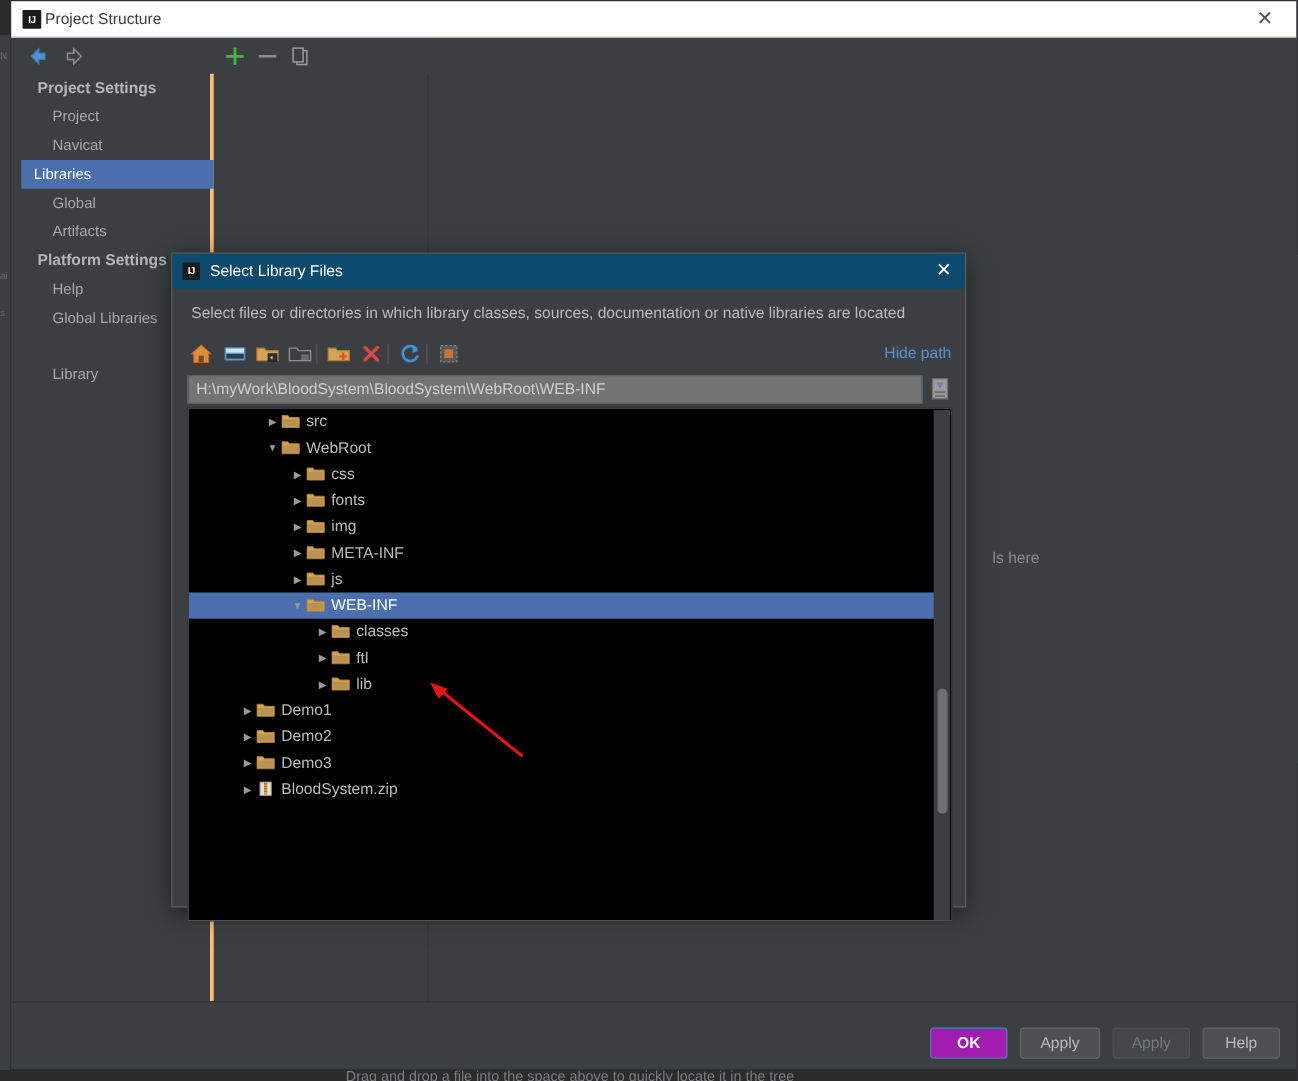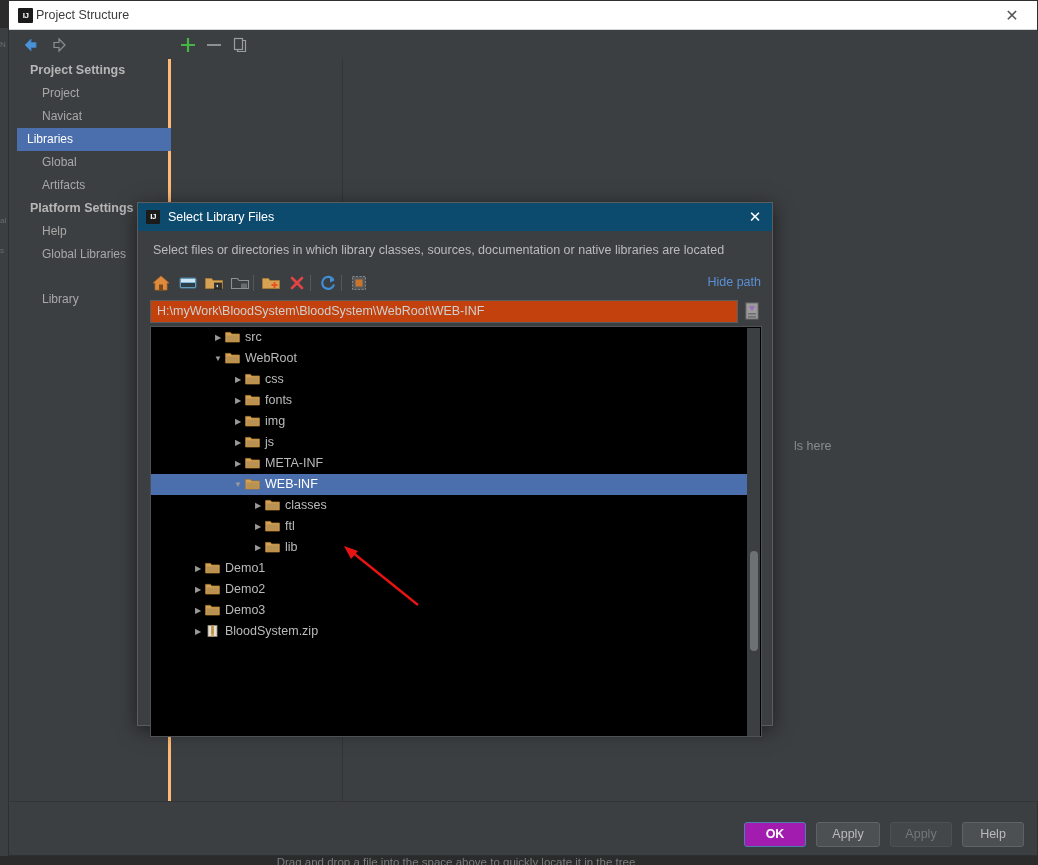--- a/index.html
+++ b/index.html
@@ -180,21 +180,21 @@
     position:absolute;top:4px;width:1px;height:16px;background:#54585a;
   }
   #hide-path{
     position:absolute;right:2px;top:4px;color:#5a8fd6;font-size:12.5px;cursor:pointer;
   }
   #path-row{
     position:absolute;left:12px;top:97px;width:612px;height:23px;
   }
   #path-field{
     position:absolute;left:0;top:0;width:588px;height:23px;
-    background:#c2410c;
+    background:#737373;
     border:1px solid #5a5e60;
     box-sizing:border-box;
     color:#cfcfcf;font-size:12.5px;line-height:21px;
     padding-left:6px;
     white-space:nowrap;overflow:hidden;
   }
   #path-history-btn{
     position:absolute;left:592px;top:0;width:20px;height:23px;cursor:pointer;
   }
   
@@ -414,25 +414,25 @@
               <path d="M0.6 1.4 L5.4 1.4 L6.6 3 L14.4 3 L14.4 11 L0.6 11 Z" fill="#d6a354" stroke="#a87c34" stroke-width="0.8"></path>
               <rect x="1.6" y="4.4" width="11.8" height="5.7" fill="#4d5254" opacity="0.22"></rect>
             </svg></span><span class="tlabel">fonts</span></div>
         <div class="tnode"><span style="display: inline-block; width: 80px;"></span><span class="twist">▶</span><span class="tfolder"><svg width="15" height="12" viewBox="0 0 15 12">
               <path d="M0.6 1.4 L5.4 1.4 L6.6 3 L14.4 3 L14.4 11 L0.6 11 Z" fill="#d6a354" stroke="#a87c34" stroke-width="0.8"></path>
               <rect x="1.6" y="4.4" width="11.8" height="5.7" fill="#4d5254" opacity="0.22"></rect>
             </svg></span><span class="tlabel">img</span></div>
         <div class="tnode"><span style="display: inline-block; width: 80px;"></span><span class="twist">▶</span><span class="tfolder"><svg width="15" height="12" viewBox="0 0 15 12">
               <path d="M0.6 1.4 L5.4 1.4 L6.6 3 L14.4 3 L14.4 11 L0.6 11 Z" fill="#d6a354" stroke="#a87c34" stroke-width="0.8"></path>
               <rect x="1.6" y="4.4" width="11.8" height="5.7" fill="#4d5254" opacity="0.22"></rect>
+            </svg></span><span class="tlabel">META-INF</span></div>
+        <div class="tnode"><span style="display: inline-block; width: 80px;"></span><span class="twist">▶</span><span class="tfolder"><svg width="15" height="12" viewBox="0 0 15 12">
+              <path d="M0.6 1.4 L5.4 1.4 L6.6 3 L14.4 3 L14.4 11 L0.6 11 Z" fill="#d6a354" stroke="#a87c34" stroke-width="0.8"></path>
+              <rect x="1.6" y="4.4" width="11.8" height="5.7" fill="#4d5254" opacity="0.22"></rect>
             </svg></span><span class="tlabel">js</span></div>
-        <div class="tnode"><span style="display: inline-block; width: 80px;"></span><span class="twist">▶</span><span class="tfolder"><svg width="15" height="12" viewBox="0 0 15 12">
-              <path d="M0.6 1.4 L5.4 1.4 L6.6 3 L14.4 3 L14.4 11 L0.6 11 Z" fill="#d6a354" stroke="#a87c34" stroke-width="0.8"></path>
-              <rect x="1.6" y="4.4" width="11.8" height="5.7" fill="#4d5254" opacity="0.22"></rect>
-            </svg></span><span class="tlabel">META-INF</span></div>
         <div class="tnode sel"><span style="display: inline-block; width: 80px;"></span><span class="twist">▼</span><span class="tfolder"><svg width="15" height="12" viewBox="0 0 15 12">
               <path d="M0.6 1.4 L5.4 1.4 L6.6 3 L14.4 3 L14.4 11 L0.6 11 Z" fill="#d6a354" stroke="#a87c34" stroke-width="0.8"></path>
               <rect x="1.6" y="4.4" width="11.8" height="5.7" fill="#4d5254" opacity="0.22"></rect>
             </svg></span><span class="tlabel">WEB-INF</span></div>
         <div class="tnode"><span style="display: inline-block; width: 100px;"></span><span class="twist">▶</span><span class="tfolder"><svg width="15" height="12" viewBox="0 0 15 12">
               <path d="M0.6 1.4 L5.4 1.4 L6.6 3 L14.4 3 L14.4 11 L0.6 11 Z" fill="#d6a354" stroke="#a87c34" stroke-width="0.8"></path>
               <rect x="1.6" y="4.4" width="11.8" height="5.7" fill="#4d5254" opacity="0.22"></rect>
             </svg></span><span class="tlabel">classes</span></div>
         <div class="tnode"><span style="display: inline-block; width: 100px;"></span><span class="twist">▶</span><span class="tfolder"><svg width="15" height="12" viewBox="0 0 15 12">
               <path d="M0.6 1.4 L5.4 1.4 L6.6 3 L14.4 3 L14.4 11 L0.6 11 Z" fill="#d6a354" stroke="#a87c34" stroke-width="0.8"></path>

